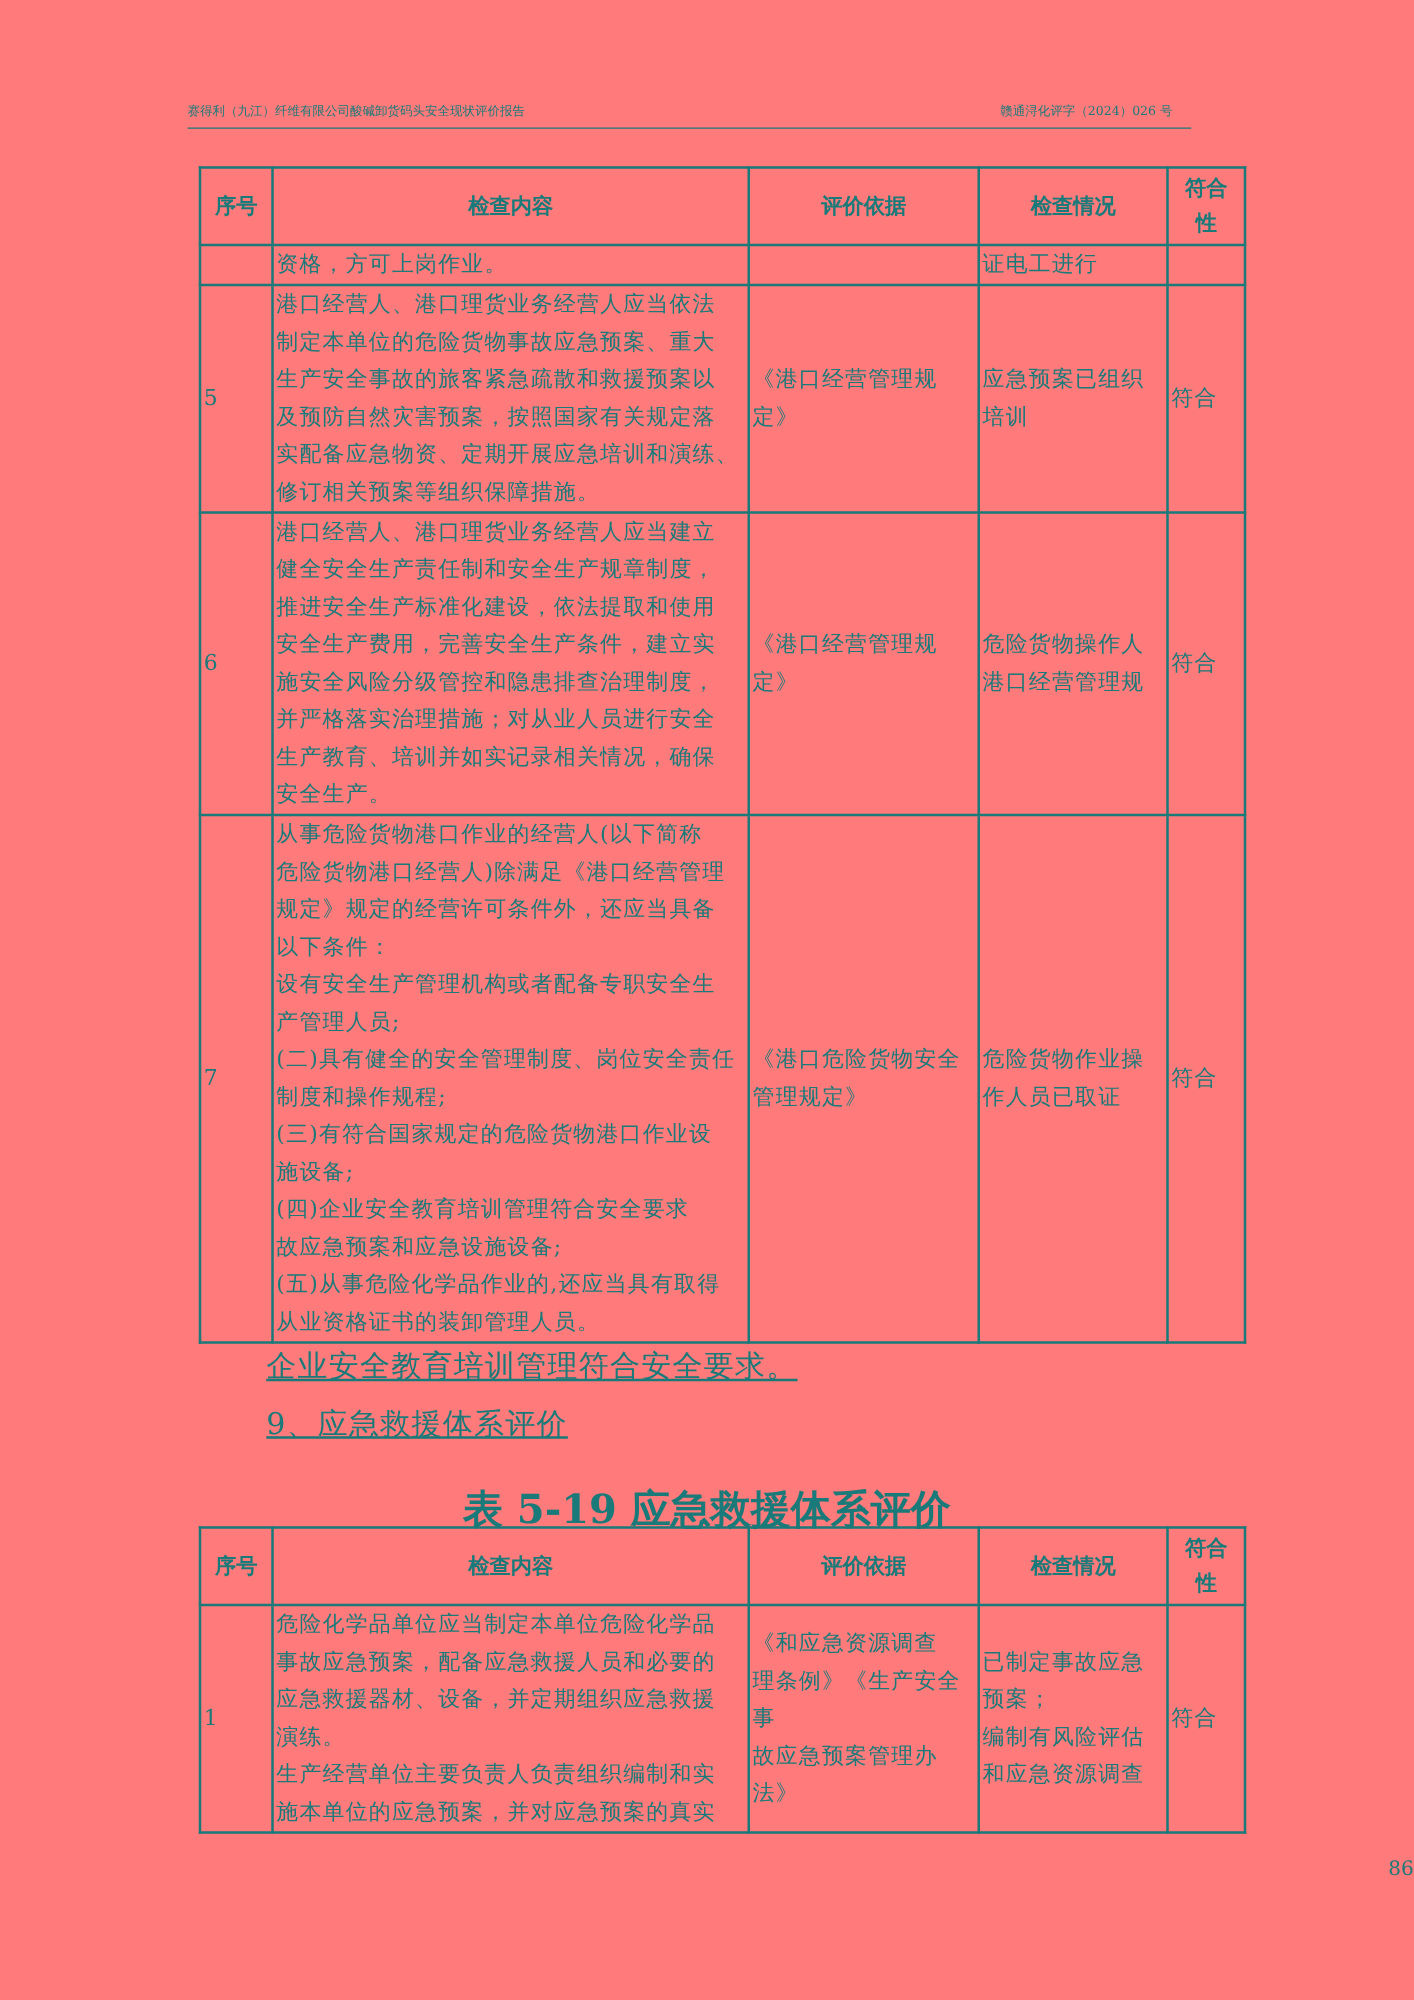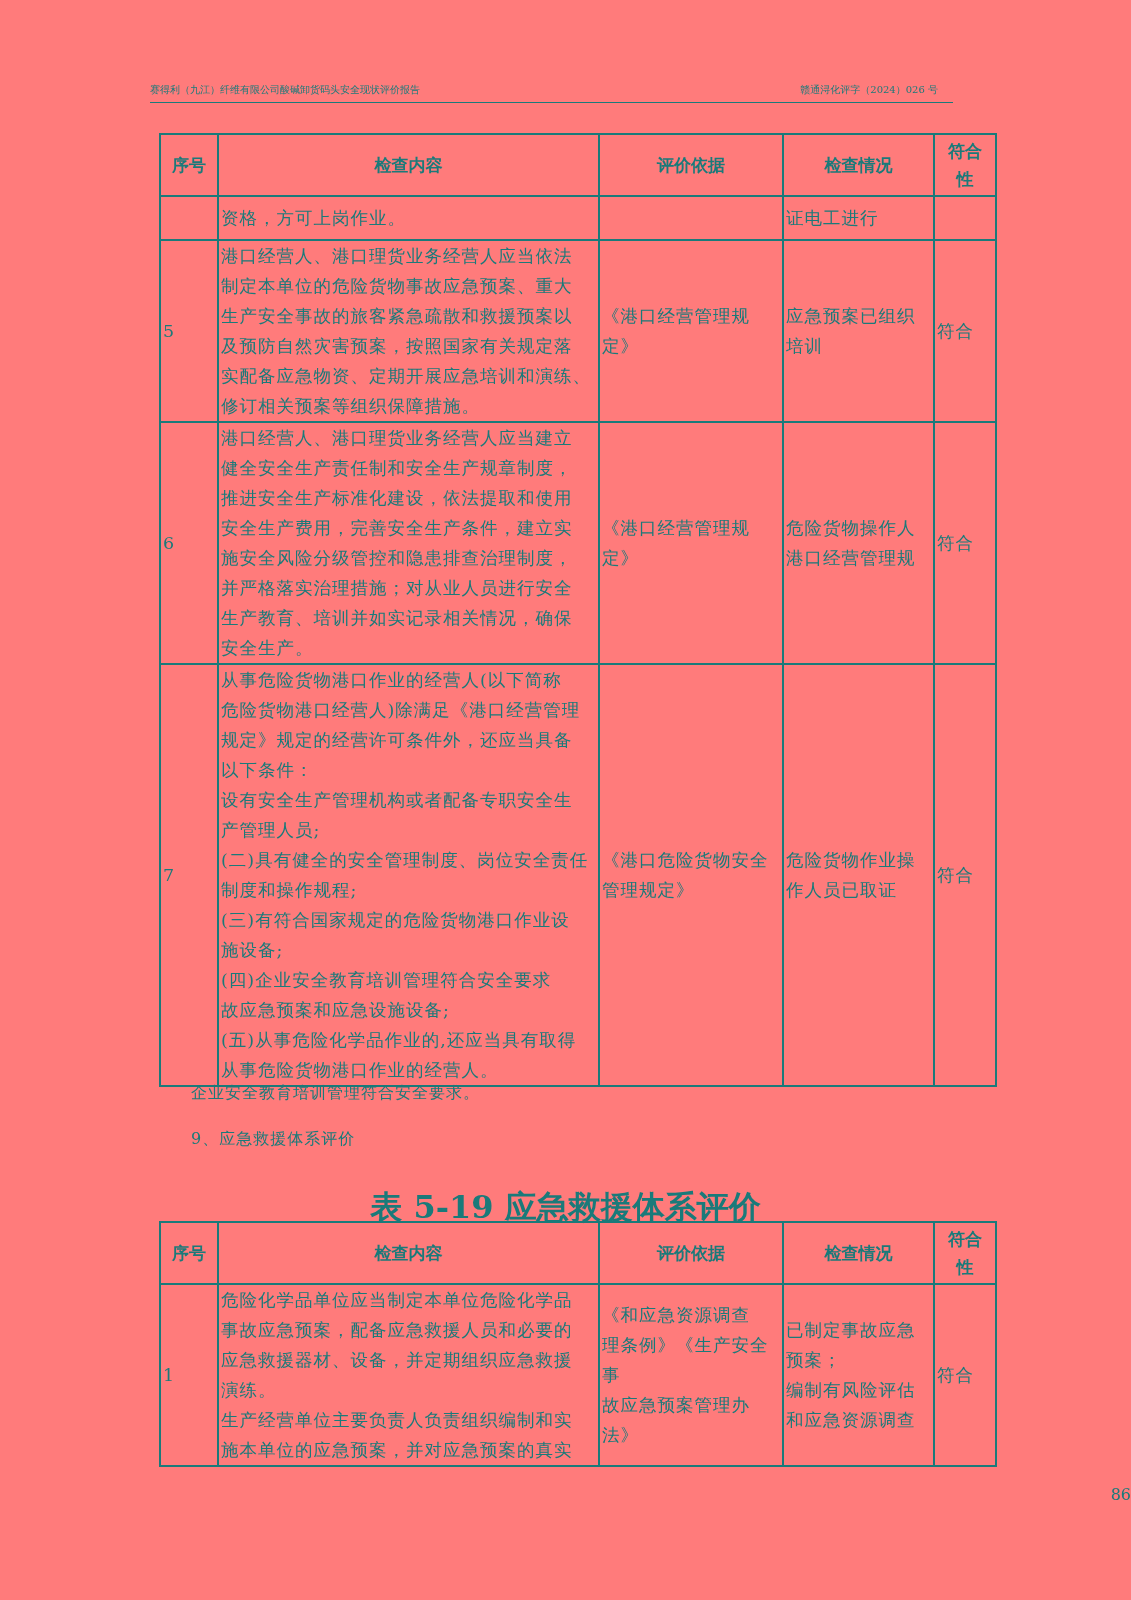--- a/index.html
+++ b/index.html
@@ -41,23 +41,24 @@
     line-height: 28px;
     text-align: center;
     letter-spacing: 0;
   }
   td.num { text-align: left; font-size: 16px; }
   td.txt { text-align: left; }
   .line { display: block; }
   #t1 { top: 133px; }
   #t2 { top: 1221px; }
   .para {
-    position: absolute; left: 191px;
-    font-size: 16px; line-height: 30px;
+    position: absolute; left: 213px;
+    font-size: 24px; line-height: 30px;
     letter-spacing: 1px;
+    text-decoration: underline;
   }
   .caption {
     position: absolute; left: 0; width: 1131px; text-align: center;
     top: 1186px;
     font-size: 32px; font-weight: bold;
     font-family: "DejaVu Serif", "Liberation Serif", serif;
   }
   .page-num {
     position: absolute; left: 0; width: 1131px; text-align: right;
     top: 1485px; font-size: 16px;
@@ -85,21 +86,21 @@
       <th>检查内容</th>
       <th>评价依据</th>
       <th>检查情况</th>
       <th>
         <span class="line">符合</span>
         <span class="line">性</span>
       </th>
     </tr>
   </thead>
   <tbody>
-    <tr style="height:44px">
+    <tr style="height:32px">
       <td class="num"></td>
       <td class="txt">
         <span class="line">资格，方可上岗作业。</span>
       </td>
       <td class="txt"></td>
       <td class="txt">
         <span class="line">证电工进行</span>
       </td>
       <td class="txt"></td>
     </tr>
@@ -154,21 +155,21 @@
         <span class="line">以下条件：</span>
         <span class="line">设有安全生产管理机构或者配备专职安全生</span>
         <span class="line">产管理人员;</span>
         <span class="line">(二)具有健全的安全管理制度、岗位安全责任</span>
         <span class="line">制度和操作规程;</span>
         <span class="line">(三)有符合国家规定的危险货物港口作业设</span>
         <span class="line">施设备;</span>
         <span class="line">(四)企业安全教育培训管理符合安全要求</span>
         <span class="line">故应急预案和应急设施设备;</span>
         <span class="line">(五)从事危险化学品作业的,还应当具有取得</span>
-        <span class="line">从事危险货物港口作业的经营人。</span>
+        <span class="line">从业资格证书的装卸管理人员。</span>
       </td>
       <td class="txt">
         <span class="line">《港口危险货物安全</span>
         <span class="line">管理规定》</span>
       </td>
       <td class="txt">
         <span class="line">危险货物作业操</span>
         <span class="line">作人员已取证</span>
       </td>
       <td class="txt">符合</td>

